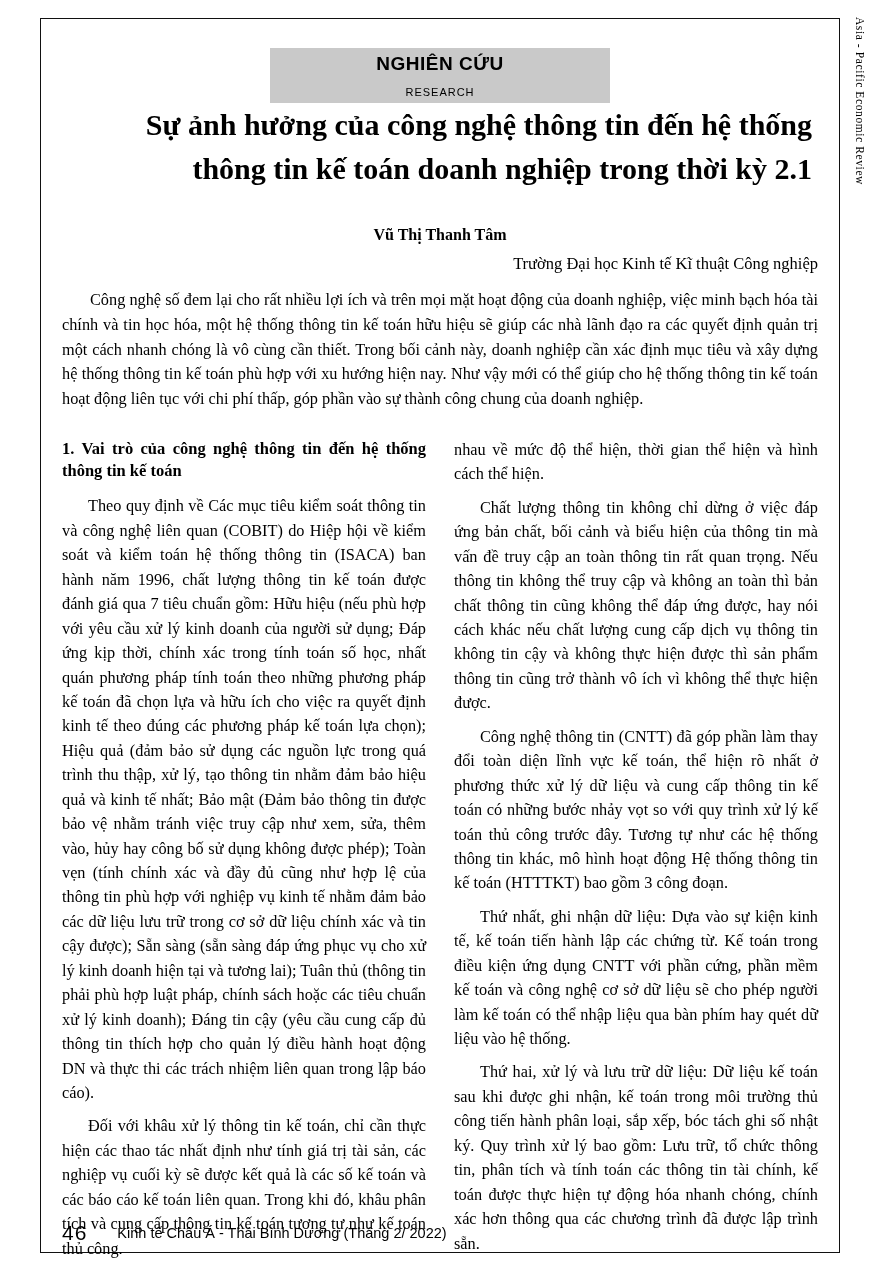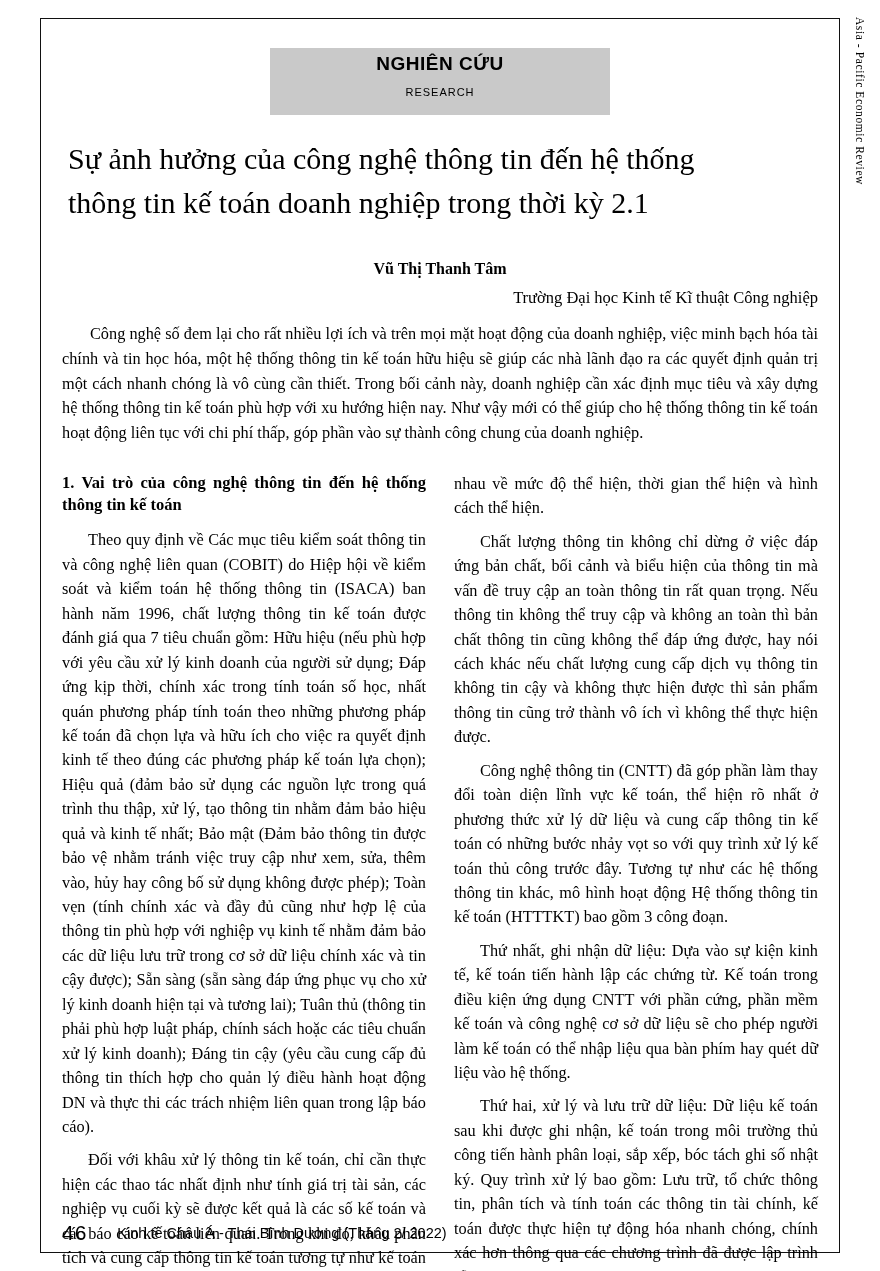--- a/index.html
+++ b/index.html
@@ -33,44 +33,43 @@
     width: 756px;
     height: 1190px;
   }
 
   
   .header-badge {
     width: 340px;
     margin: 0 auto;
     background: #c9c9c9;
     text-align: center;
-    padding: 6px 0 16px 0;
+    padding: 6px 0 4px 0;
     box-sizing: border-box;
   }
   .header-badge .hb-main {
     font-family: "Liberation Sans", sans-serif;
     font-weight: bold;
     font-size: 19px;
     letter-spacing: 0.5px;
     line-height: 1.05;
   }
   .header-badge .hb-sub {
     font-family: "Liberation Sans", sans-serif;
     font-size: 11px;
     letter-spacing: 1px;
     line-height: 1.2;
     margin-top: 12px;
   }
 
   
   .title {
-    margin-top: 22px;
-    text-align: left;
+    text-align: right;
     font-family: "Liberation Serif", serif;
-    font-weight: normal;
+    font-weight: bold;
     font-size: 30px;
     line-height: 1.45;
     padding: 0 6px;
   }
   .title .line2 { display: block; }
 
   .author {
     margin-top: 36px;
     text-align: center;
     font-weight: bold;

